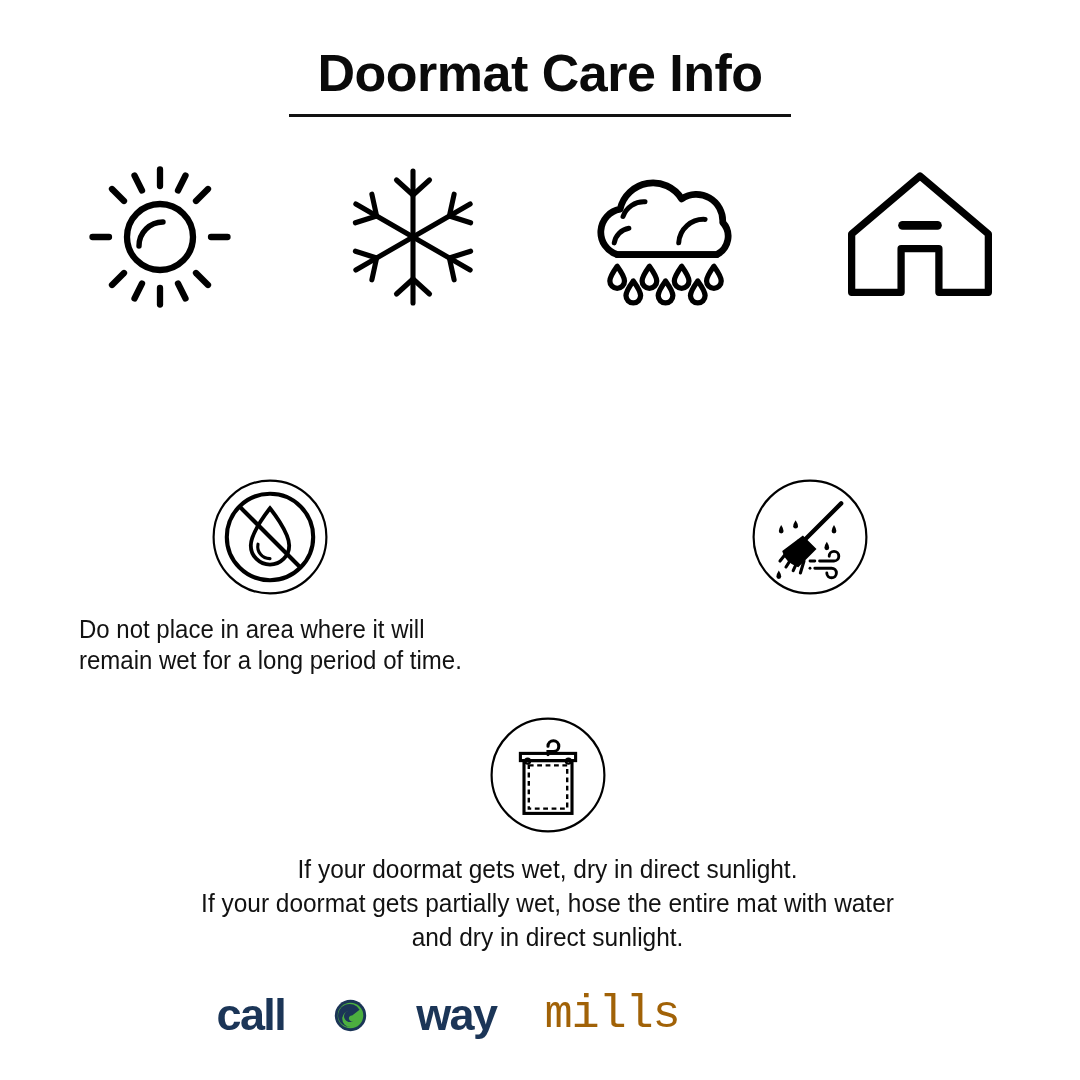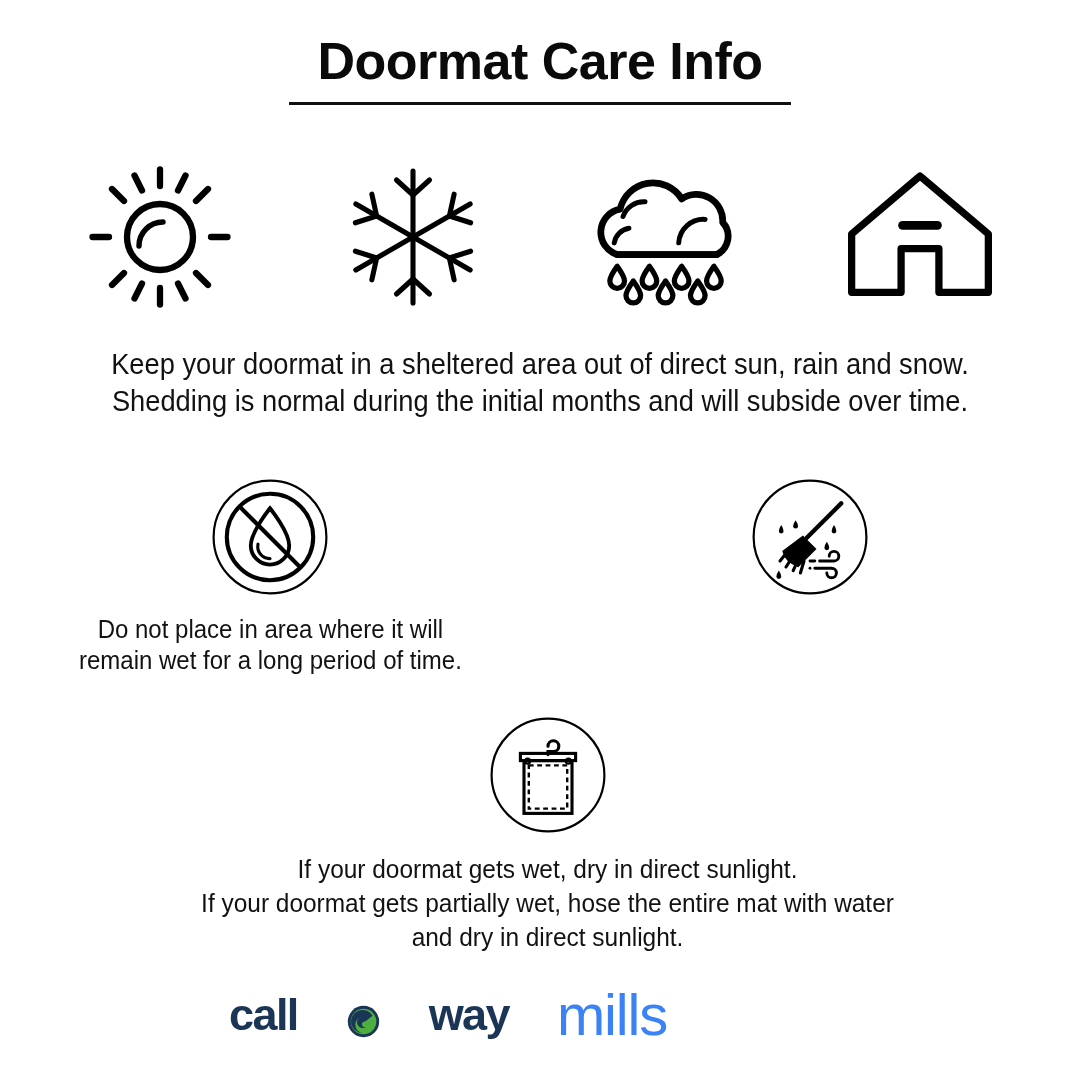--- a/index.html
+++ b/index.html
@@ -33,21 +33,21 @@
     width: 1080px;
     text-align: center;
   }
   .title {
     font-family: "Liberation Sans", "DejaVu Sans", sans-serif;
     font-weight: bold;
     font-size: 52px;
     line-height: 58px;
     letter-spacing: -0.5px;
     color: #0a0a0a;
-    margin: 0;
+    margin: 12px;
   }
   .title-rule {
     width: 502px;
     height: 3px;
     background: #111111;
     margin: 12px auto 0 auto;
   }
 
   
   .weather-row {
@@ -101,21 +101,21 @@
     align-items: center;
   }
   .care-icon {
     height: 130px;
     display: flex;
     align-items: center;
     justify-content: center;
   }
   .care-text {
     margin-top: 12px;
-    text-align: center;
+    text-align: left;
   }
   .care-text .cline {
     font-family: "Liberation Sans Narrow", "Liberation Sans", "DejaVu Sans", sans-serif;
     font-size: 25px;
     line-height: 31px;
     color: #121212;
     white-space: nowrap;
     transform: scaleX(0.96);
   }
 
@@ -148,46 +148,46 @@
     transform: scaleX(0.94);
   }
 
   
   .logo {
     position: absolute;
     bottom: 42px;
     left: 0;
     width: 896px;
     display: flex;
-    align-items: flex-end;
+    align-items: center;
     justify-content: center;
     gap: 48px;
   }
   .logo-bold {
     font-family: "Liberation Sans", "DejaVu Sans", sans-serif;
     font-weight: bold;
     font-size: 45px;
     letter-spacing: -1.6px;
     color: #1b3557;
     line-height: 46px;
   }
   .logo-mark {
     display: inline-block;
     position: relative;
     width: 33px;
     height: 33px;
     vertical-align: -3px;
     margin: 0 1px;
   }
   .logo-light {
-    font-family: Liberation Sans, sans-serif;
+    font-family: Liberation Mono, monospace;
     font-weight: 400;
-    font-size: 58px;
+    font-size: 47px;
     letter-spacing: -1.2px;
-    color: #3b82f6;
+    color: #a16207;
     line-height: 46px;
   }
 </style>
 </head>
 <body>
 
 <div class="page">
 
   <div class="title-block">
     <h1 class="title">Doormat Care Info</h1>
@@ -269,24 +269,20 @@
     <div class="weather-cell">
       <svg width="160" height="150" viewBox="0 0 110 100">
         <g fill="none" stroke="#000" stroke-width="5" stroke-linecap="round" stroke-linejoin="round">
           <path d="M8 48 L55 8 L102 48 L102 88 L68 88 L68 58 L42 58 L42 88 L8 88 Z"></path>
           <line x1="43" y1="42" x2="67" y2="42" stroke-width="6"></line>
         </g>
       </svg>
     </div>
   </div>
 
-  <div class="lead">
-    <div class="lead-line">Keep your doormat in a sheltered area out of direct sun, rain and snow.</div>
-    <div class="lead-line">Shedding is normal during the initial months and will subside over time.</div>
-  </div>
 
   <div class="care-row">
 
     <div class="care-col">
       <div class="care-icon">
         <svg width="120" height="120" viewBox="0 0 100 100">
           <g fill="none" stroke="#000">
             <circle cx="50" cy="50" r="47" stroke-width="1.8"></circle>
             <circle cx="50" cy="50" r="36" stroke-width="3.4"></circle>
             <path d="M50 26 C50 26 34 46 34 57 a16 16 0 0 0 32 0 C66 46 50 26 50 26 z" stroke-width="3.2"></path>

